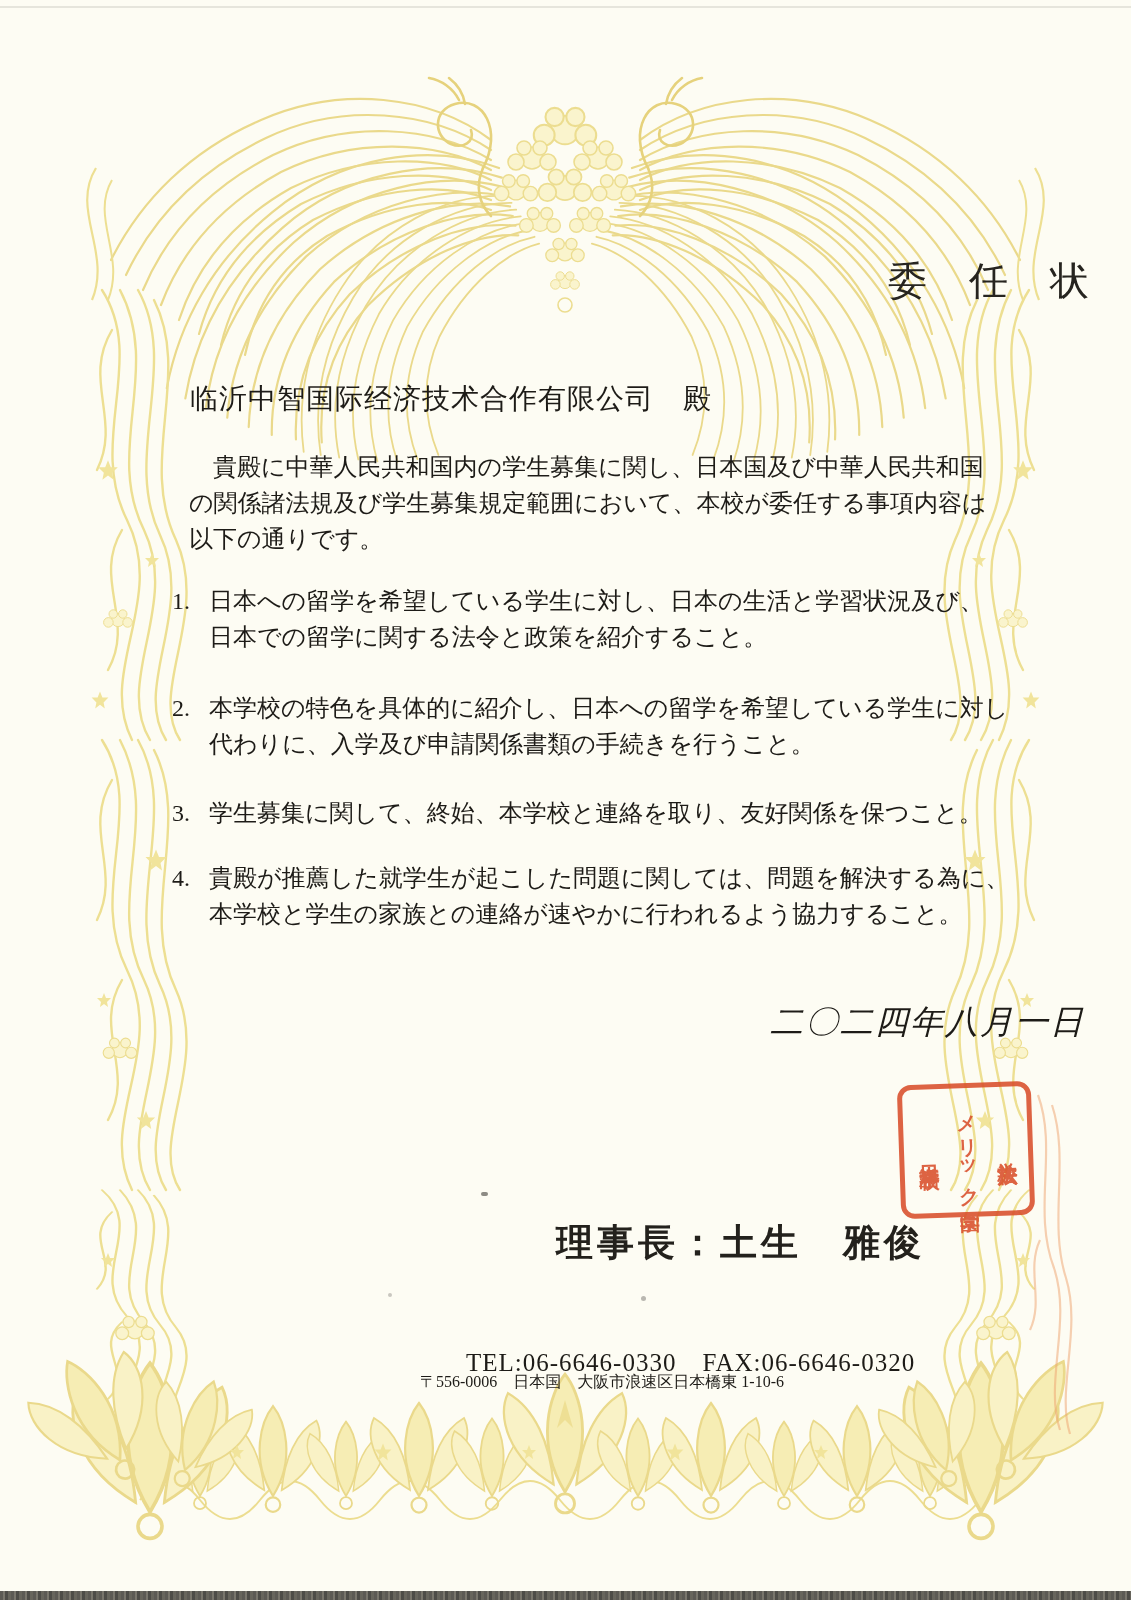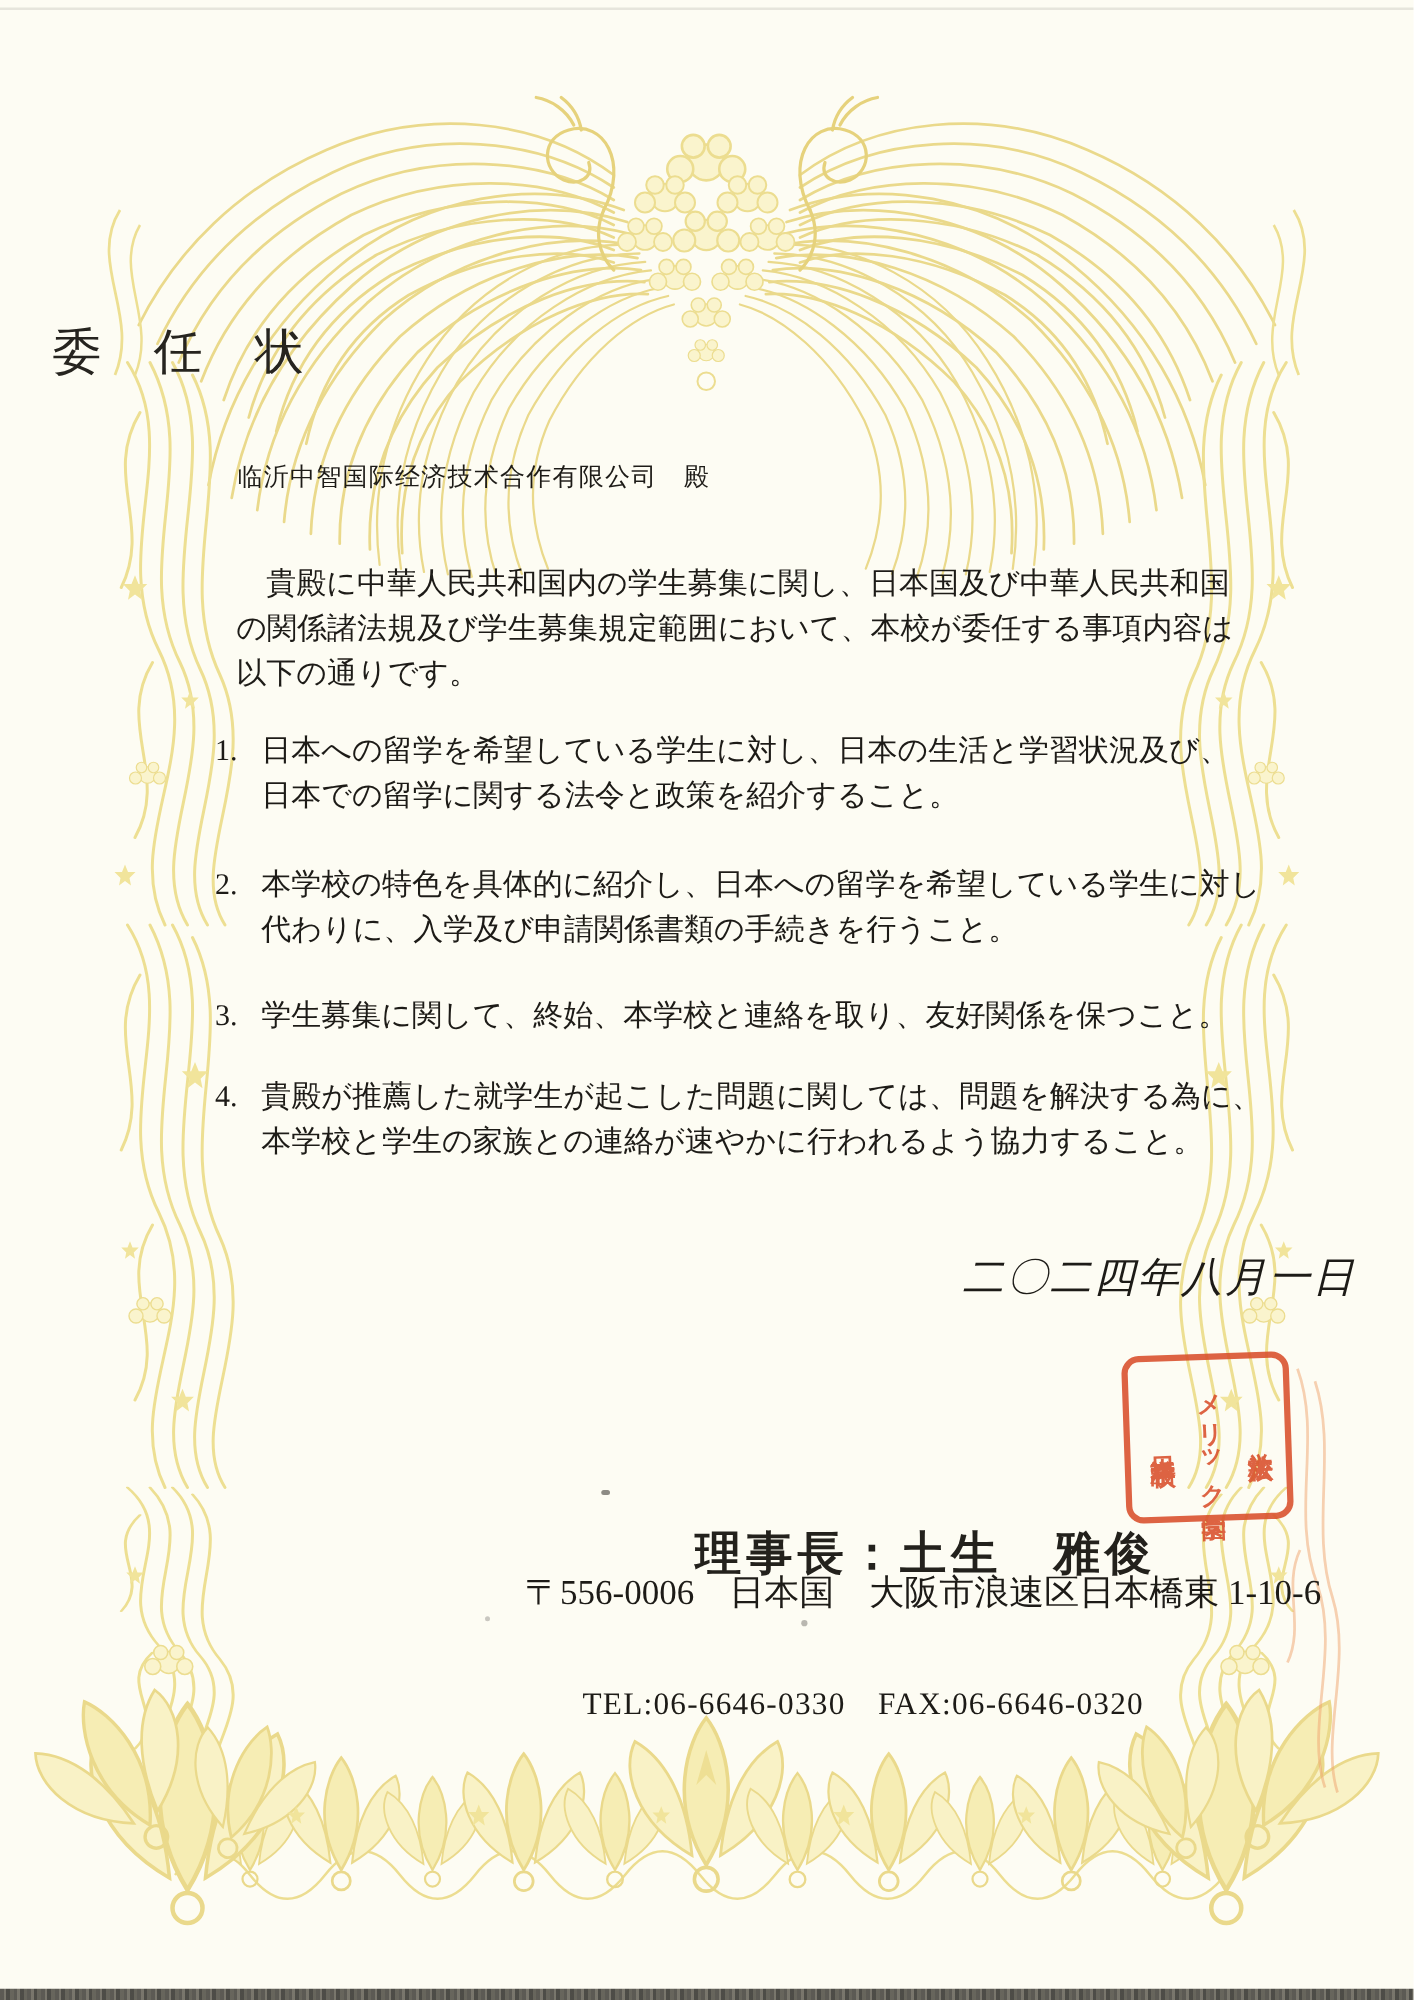--- a/index.html
+++ b/index.html
@@ -5,32 +5,32 @@
   html,body{margin:0;padding:0;background:#ffffff;}
   .page{
     position:relative;width:1131px;height:1600px;margin:0 auto;
     background:#fdfcf3;overflow:hidden;
     font-family:"Liberation Serif","DejaVu Serif",serif;
     color:#1d1b17;
   }
   .border-art{position:absolute;left:0;top:0;width:1131px;height:1600px;pointer-events:none;}
   .abs{position:absolute;}
   .title{
-    top:254px;left:0;width:100%;text-align:left;
+    top:254px;left:0;width:100%;text-align:right;
     font-size:39px;letter-spacing:42px;text-indent:42px;color:#26241f;
   }
-  .addressee{top:368px;left:190px;font-size:20px;letter-spacing:1px;}
+  .addressee{top:380px;left:190px;font-size:28px;letter-spacing:1px;}
   .intro{top:449px;left:160px;width:900px;font-size:24px;line-height:36px;white-space:pre-line;margin-left:29px;}
   .item{left:172px;width:900px;display:flex;font-size:24px;line-height:36px;}
   .item .num{width:37px;flex:none;}
   .item .lines{white-space:pre-line;}
   .date-line{top:1000px;left:770px;font-size:33px;letter-spacing:2px;font-style:italic;}
   .school-line{top:1172px;left:492px;font-size:23px;letter-spacing:0.5px;}
   .signer-line{top:1218px;left:556px;font-size:37px;font-weight:bold;letter-spacing:4px;color:#23211c;}
-  .address-line{top:1255px;left:420px;font-size:28px;}
+  .address-line{top:1372px;left:420px;font-size:16px;}
   .contact-line{top:1346px;left:466px;font-size:25px;letter-spacing:1px;font-family:Liberation Serif, serif;}
   .seal{
     top:1083px;left:899px;width:134px;height:134px;
     transform:rotate(-2deg);opacity:.88;
   }
   .seal-frame{
     position:absolute;left:0;top:0;right:0;bottom:0;
     border:5px solid #d94f2b;border-radius:14px;
   }
   .seal-text{

